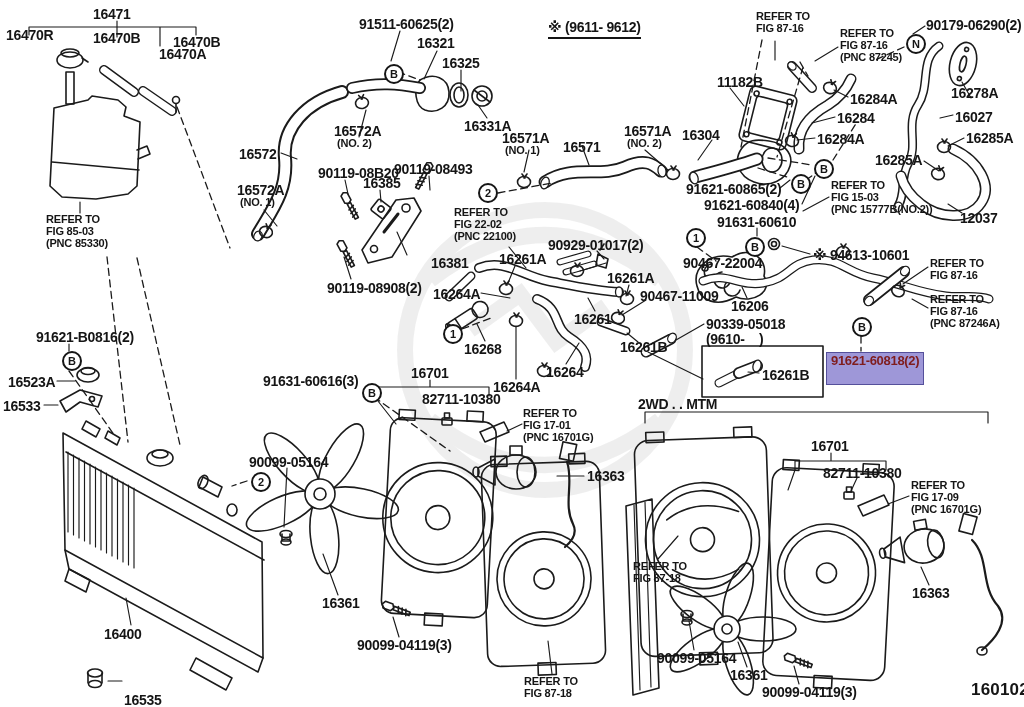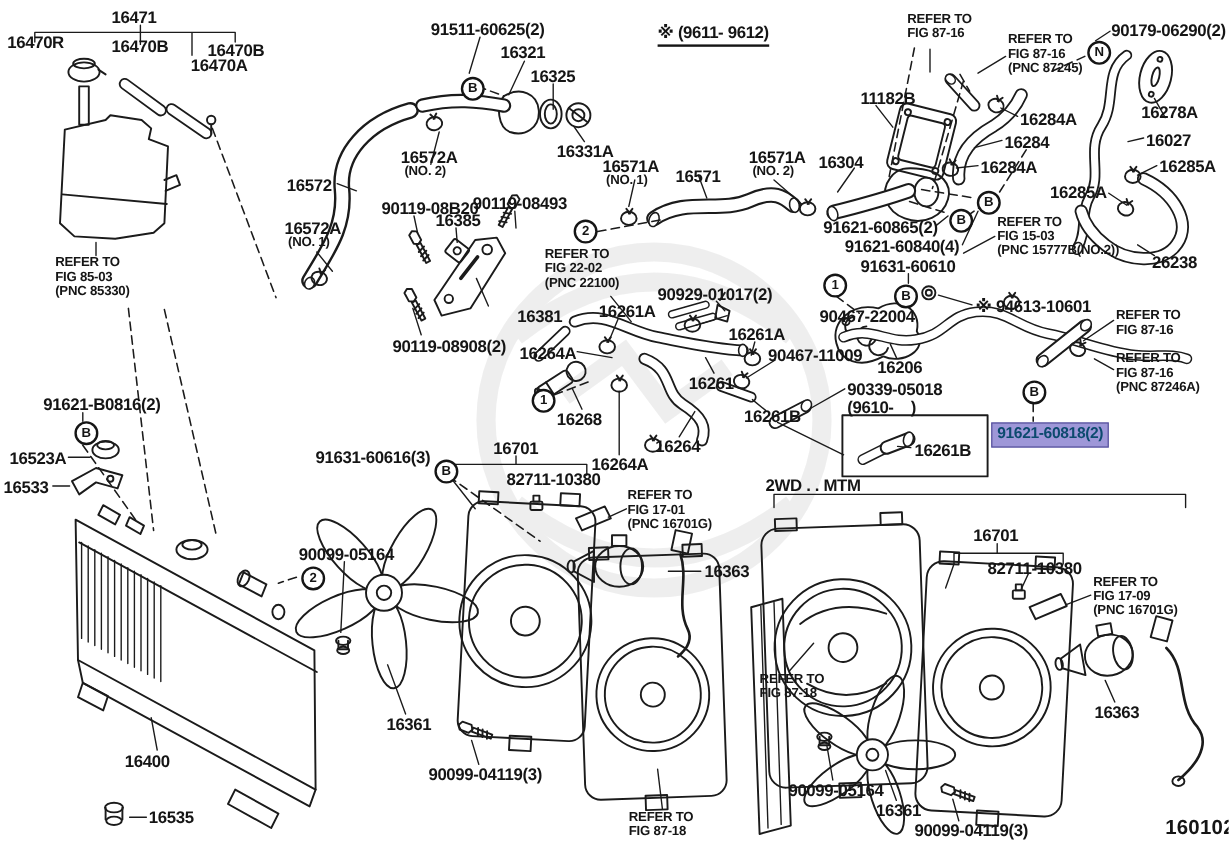--- a/index.html
+++ b/index.html
@@ -12,21 +12,21 @@
   .tubo{stroke:#1b1b1b;fill:none;stroke-linecap:round}
   .tubi{stroke:#fff;fill:none;stroke-linecap:round}
   .cap{fill:#fff;stroke:#1b1b1b;stroke-width:1.3}
   .wm{opacity:.07;stroke:#222;fill:none;stroke-width:16}
   .lbl{position:absolute;color:#151515;font-weight:bold;font-size:14px;line-height:1.07;
        letter-spacing:-0.3px;white-space:pre}
   .lbl.s{font-size:11px;letter-spacing:-0.2px}
   .lbl.u{border-bottom:2.5px solid #151515;padding-bottom:2px}
   .lbl.c{font-size:17px;font-weight:600;letter-spacing:0.2px}
   .lbl.hl{background:var(--hl-bg,#9e97d8);border:1.5px solid var(--hl-br,#55509b);
-          color:#0c4a6e;padding:1px 4px 4px;font-size:13px}
+          color:#7f1d1d;padding:1px 4px 16px;font-size:13px}
   .co{position:absolute;width:16px;height:16px;border:2px solid #151515;border-radius:50%;
       background:#fff;color:#151515;font:bold 11px/16px "Liberation Sans","DejaVu Sans",sans-serif;
       text-align:center}
 </style>
 </head>
 <body>
 
 <div class="stage">
   <svg class="art" width="1024" height="707" viewBox="0 0 1024 707">
     <defs>
@@ -385,21 +385,21 @@
       <div class="lbl p" style="left: 93px; top: 31px;">16470B</div>
       <div class="lbl p" style="left: 173px; top: 35px;">16470B</div>
       <div class="lbl p" style="left: 132px; top: 47px; margin-left: 27px;">16470A</div>
       <div class="lbl s" style="left: 46px; top: 214px;">REFER TO
 FIG 85-03
 (PNC 85330)</div>
       <div class="lbl p" style="left: 36px; top: 330px;">91621-B0816(2)</div>
       <div class="lbl p" style="left: 8px; top: 375px;">16523A</div>
       <div class="lbl p" style="left: 3px; top: 399px;">16533</div>
       <div class="lbl p" style="left: 104px; top: 627px;">16400</div>
-      <div class="lbl p" style="left: 124px; top: 674px;">16535</div>
+      <div class="lbl p" style="left: 124px; top: 693px;">16535</div>
       <div class="lbl p" style="left: 359px; top: 17px;">91511-60625(2)</div>
       <div class="lbl p" style="left: 417px; top: 36px;">16321</div>
       <div class="lbl p" style="left: 442px; top: 56px;">16325</div>
       <div class="lbl p" style="left: 464px; top: 119px;">16331A</div>
       <div class="lbl p" style="left: 334px; top: 124px;">16572A</div>
       <div class="lbl s" style="left: 337px; top: 138px;">(NO. 2)</div>
       <div class="lbl p" style="left: 239px; top: 147px;">16572</div>
       <div class="lbl p" style="left: 237px; top: 183px;">16572A</div>
       <div class="lbl s" style="left: 240px; top: 197px;">(NO. 1)</div>
       <div class="lbl p" style="left: 318px; top: 166px;">90119-08B20</div>
@@ -430,21 +430,21 @@
       <div class="lbl p" style="left: 955px; top: 110px;">16027</div>
       <div class="lbl p" style="left: 966px; top: 131px;">16285A</div>
       <div class="lbl p" style="left: 682px; top: 128px;">16304</div>
       <div class="lbl p" style="left: 686px; top: 182px;">91621-60865(2)</div>
       <div class="lbl p" style="left: 704px; top: 198px;">91621-60840(4)</div>
       <div class="lbl p" style="left: 717px; top: 215px;">91631-60610</div>
       <div class="lbl p" style="left: 875px; top: 153px;">16285A</div>
       <div class="lbl s" style="left: 831px; top: 180px;">REFER TO
 FIG 15-03
 (PNC 15777B(NO.2))</div>
-      <div class="lbl p" style="left: 960px; top: 211px;">26238</div>
+      <div class="lbl p" style="left: 960px; top: 211px;">12037</div>
       <div class="lbl p" style="left: 813px; top: 248px;">※ 94613-10601</div>
       <div class="lbl s" style="left: 930px; top: 258px;">REFER TO
 FIG 87-16</div>
       <div class="lbl s" style="left: 930px; top: 294px;">REFER TO
 FIG 87-16
 (PNC 87246A)</div>
       <div class="lbl p" style="left: 548px; top: 238px;">90929-01017(2)</div>
       <div class="lbl p" style="left: 640px; top: 256px; margin-left: 43px;">90467-22004</div>
       <div class="lbl p" style="left: 499px; top: 252px;">16261A</div>
       <div class="lbl p" style="left: 607px; top: 271px;">16261A</div>

